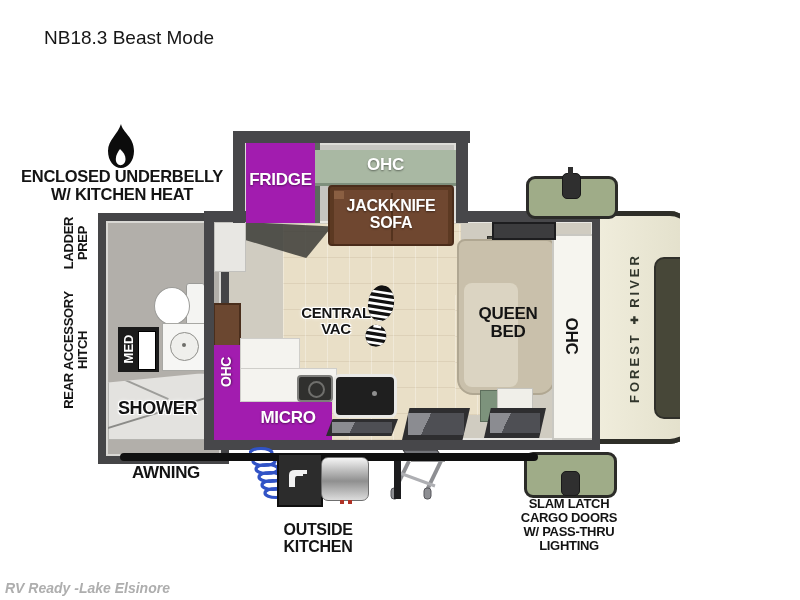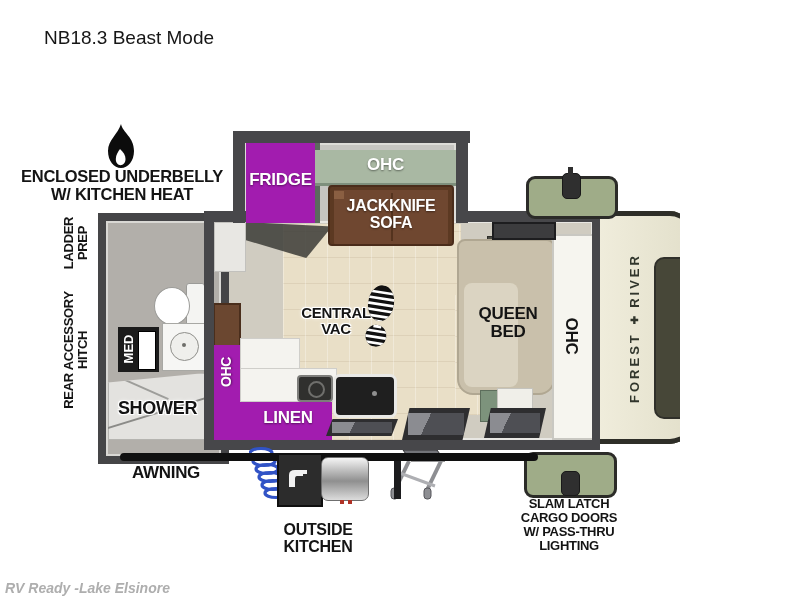--- a/index.html
+++ b/index.html
@@ -127,21 +127,21 @@
         <rect x="0" y="52" width="30" height="2.6" fill="#fff"></rect>
         <rect x="0" y="58" width="30" height="2.6" fill="#fff"></rect>
         <rect x="11" y="36" width="8" height="8" fill="#fff"></rect>
       </g>
     </svg>
   </div>
 
   <div class="abs sage" style="left:214px;top:345px;width:27px;height:95px;z-index:3;"></div>
   <div class="abs sage" style="left:214px;top:398px;width:118px;height:42px;z-index:3;"></div>
   <div class="abs lbl wtxt rotccw" style="left:207px;top:364px;width:40px;height:16px;font-size:14px;z-index:3;">OHC</div>
-  <div class="abs lbl wtxt" style="left:246px;top:409px;width:84px;font-size:17px;z-index:3;">LINEN</div>
+  <div class="abs lbl wtxt" style="left:246px;top:409px;width:84px;font-size:17px;z-index:3;">MICRO</div>
 
   <div class="abs" style="left:240px;top:338px;width:58px;height:62px;background:#f4f3ef;border:1px solid #cfceca;z-index:3;"></div>
   <div class="abs" style="left:240px;top:368px;width:95px;height:32px;background:#f4f3ef;border:1px solid #cfceca;z-index:3;"></div>
   <div class="abs" style="left:297px;top:375px;width:32px;height:23px;background:#30302e;border:2px solid #7d7d7a;border-radius:4px;z-index:3;">
     <div class="abs" style="left:9px;top:4px;width:13px;height:13px;border:2px solid #6f6f6c;border-radius:50%;"></div>
   </div>
   <div class="abs" style="left:333px;top:374px;width:58px;height:38px;background:#1f1f1f;border:3px solid #e9e9e6;border-radius:7px;z-index:3;">
     <div class="abs" style="left:36px;top:14px;width:5px;height:5px;background:#8f8f8f;border-radius:50%;"></div>
   </div>
 

